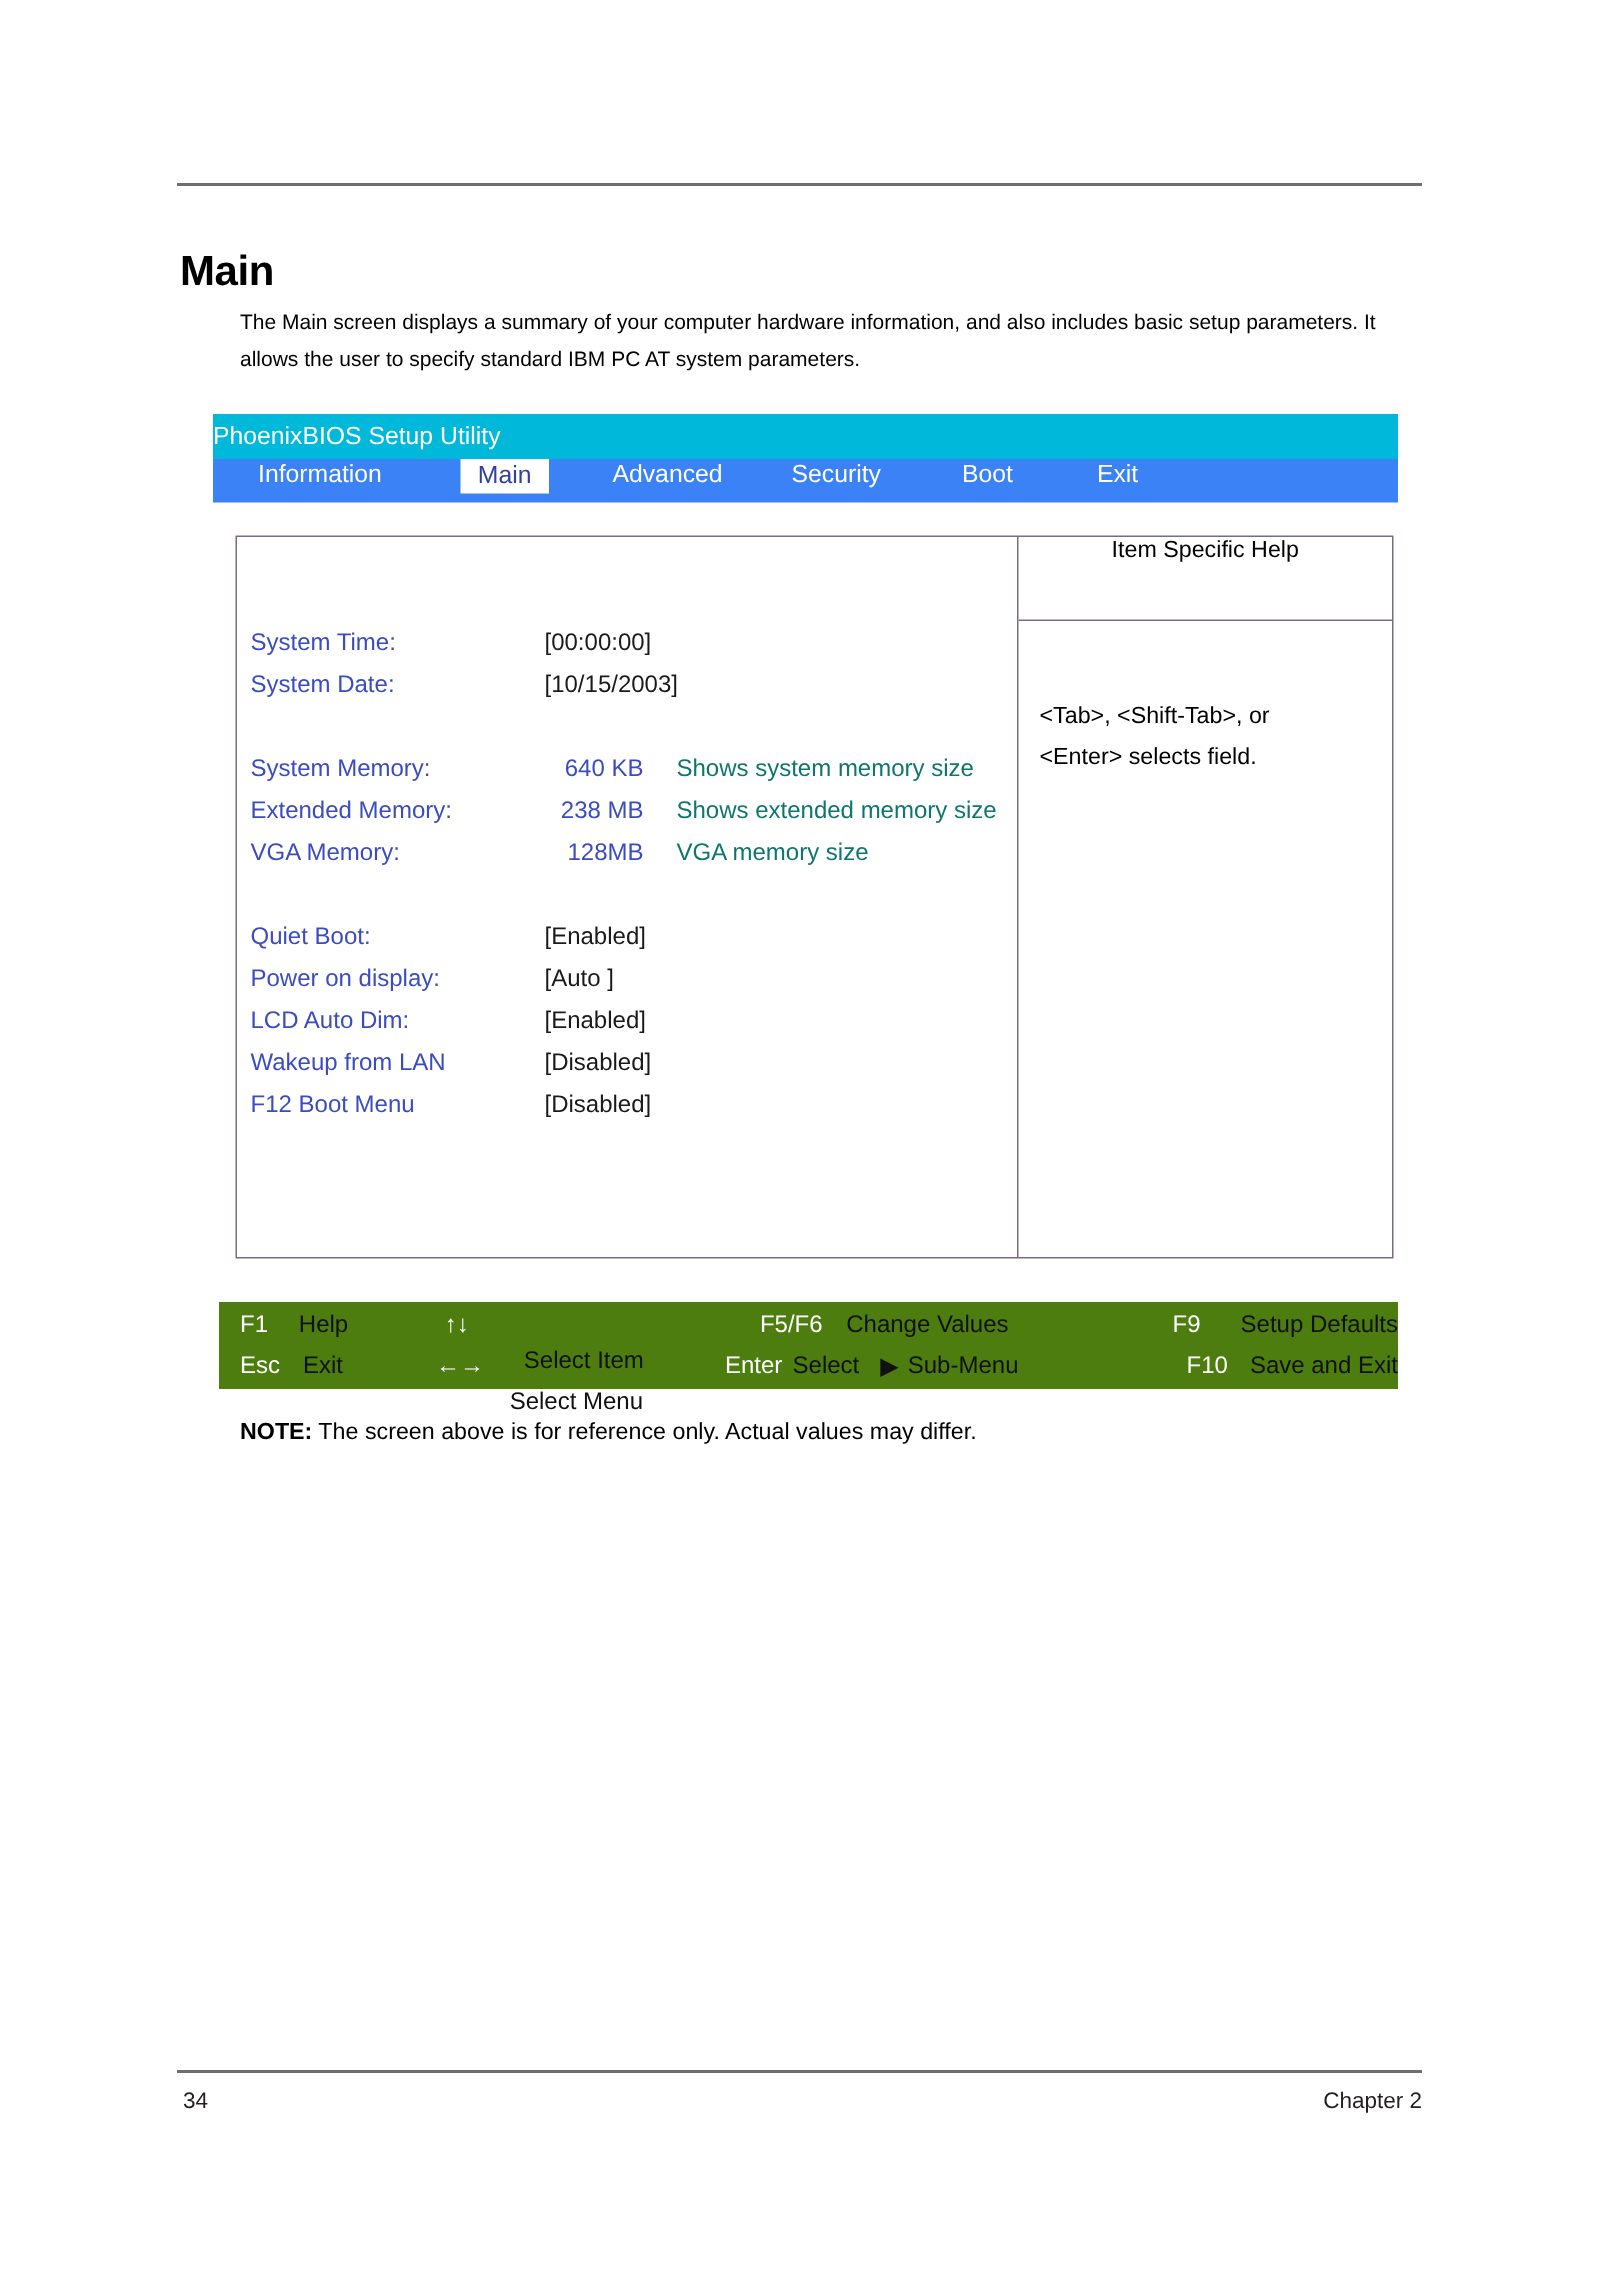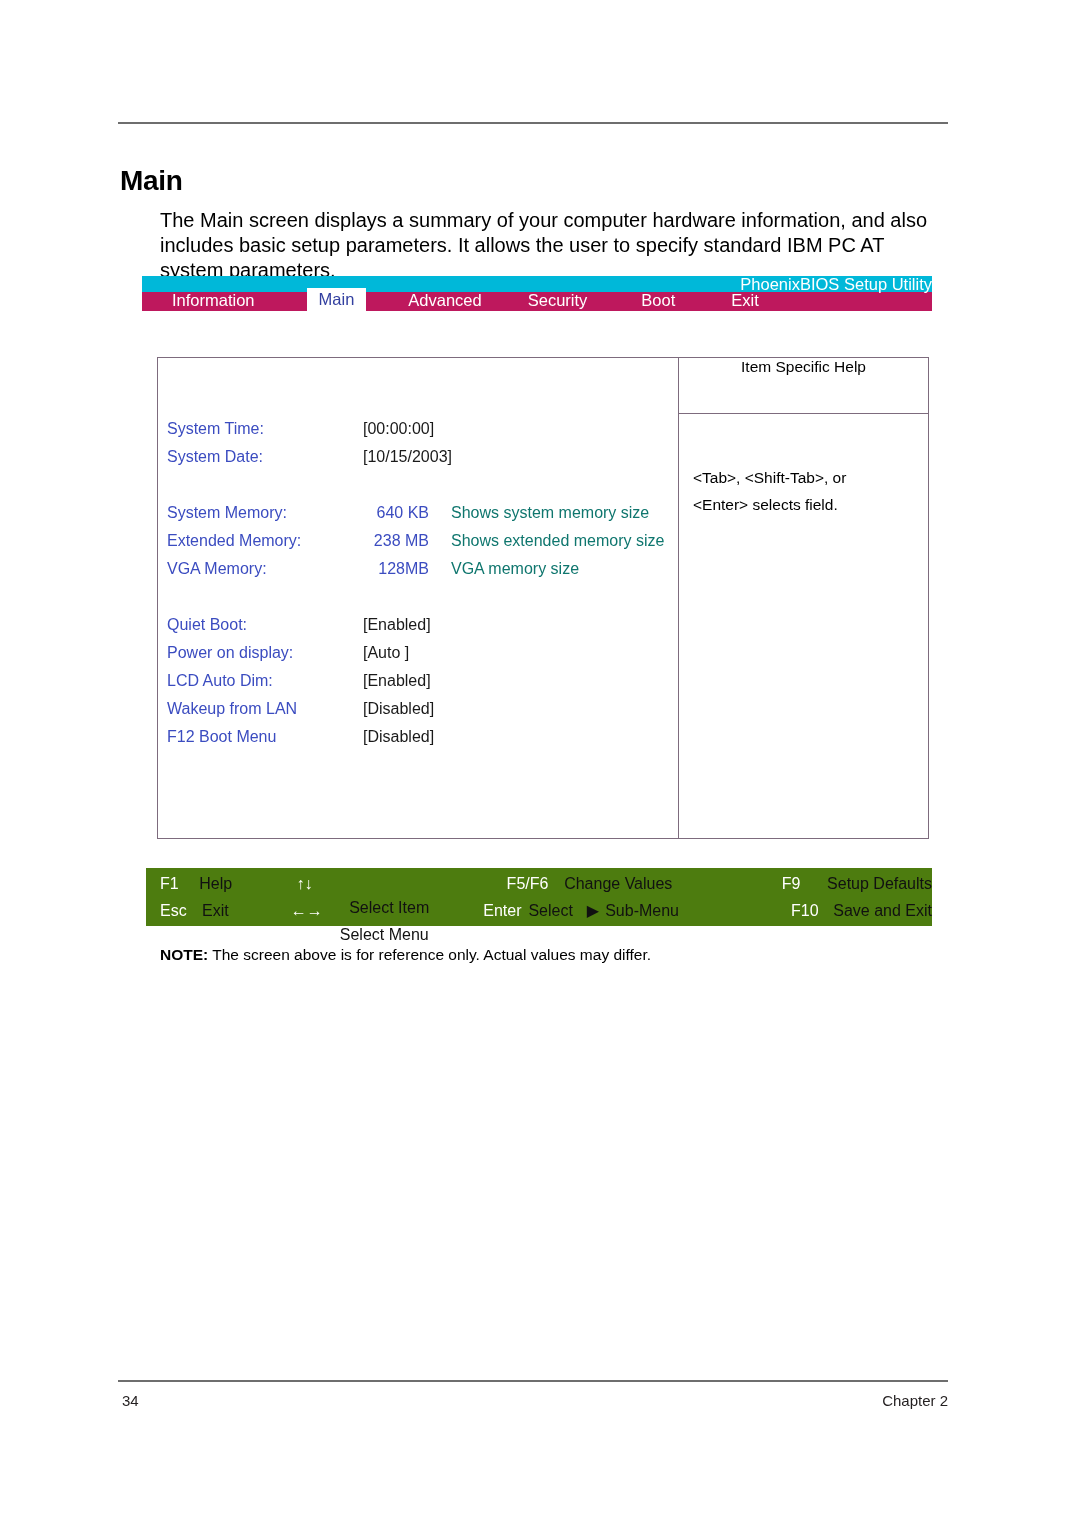--- a/index.html
+++ b/index.html
@@ -56,46 +56,46 @@
     font-size: 28px;
     font-weight: bold;
     letter-spacing: -0.3px;
     color: #000000;
   }
   .intro {
     position: absolute;
     left: 160px;
     top: 188px;
     width: 790px;
-    font-size: 20px;
+    font-size: 14px;
     line-height: 25px;
     color: #000000;
   }
 
   
   .bios {
     position: absolute;
     left: 142px;
     top: 276px;
     width: 790px;
   }
   .bios-titlebar {
-    height: 16px;
+    height: 30px;
     background: #00b8d9;
     color: #ffffff;
     font-size: 16.5px;
     display: flex;
     align-items: center;
-    justify-content: flex-end;
+    justify-content: flex-start;
   }
   .bios-tabs {
-    height: 19px;
-    background: #be185d;
-    display: flex;
-    align-items: flex-end;
+    height: 29px;
+    background: #3b82f6;
+    display: flex;
+    align-items: flex-start;
     padding-left: 26px;
     box-sizing: border-box;
   }
   .bios-tab {
     color: #ffffff;
     font-size: 16.5px;
     line-height: 21px;
     padding: 0 4px;
     white-space: nowrap;
   }

